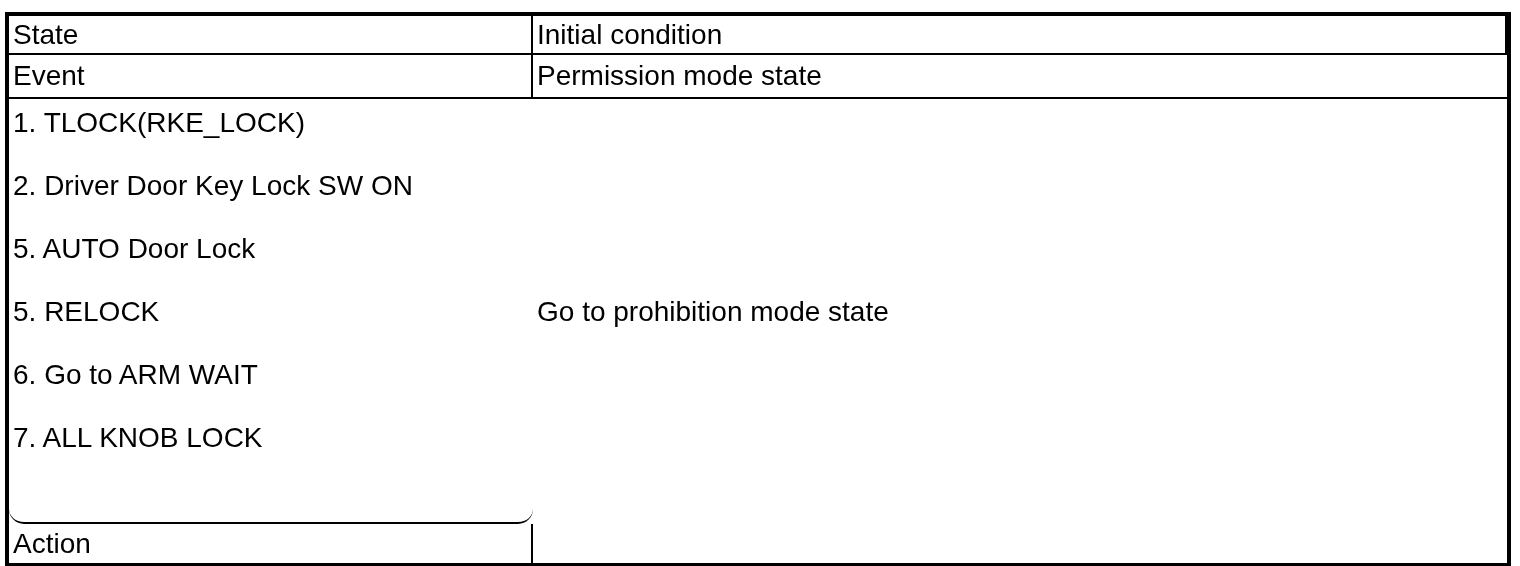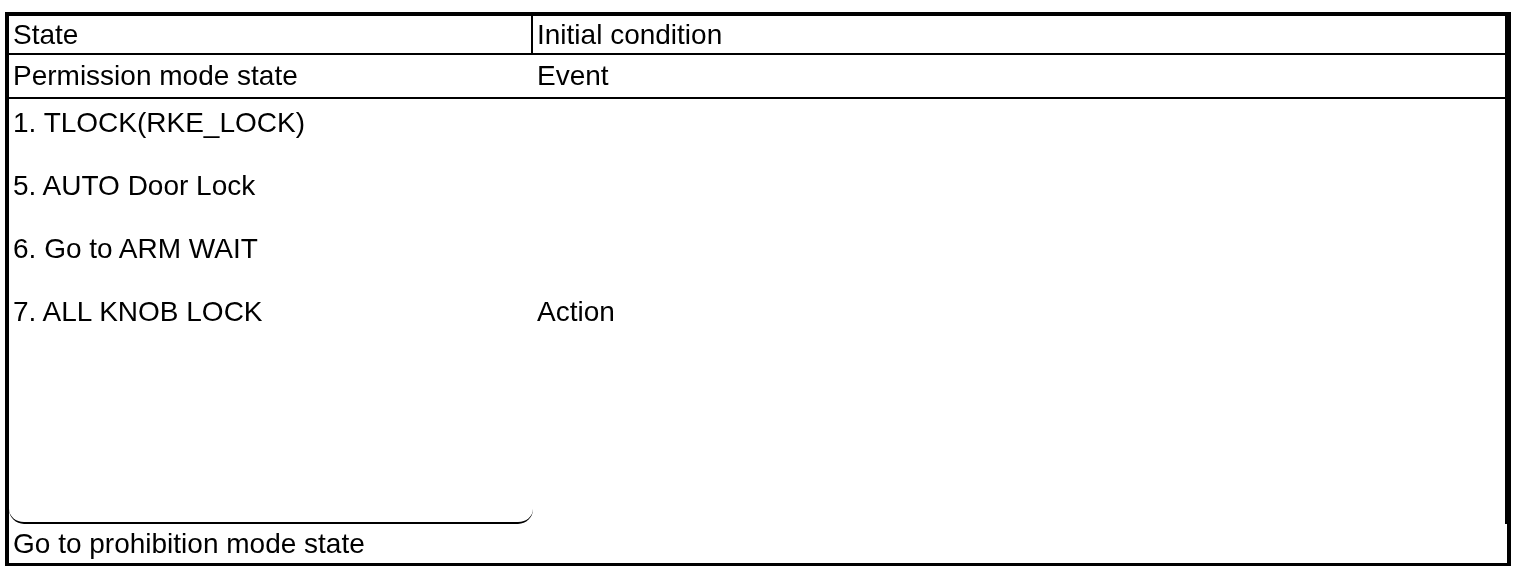--- a/index.html
+++ b/index.html
@@ -60,34 +60,36 @@
 
 <div class="doc-table">
 
   <div class="cell col1">
     <span>State</span>
   </div>
 
   <div class="cell col1">
     <span>Initial condition</span>
   </div>
+  <div class="cell col1">
+    <span>Event</span>
+  </div>
+
   <div class="cell">
     <span>Permission mode state</span>
   </div>
-
-  <div class="cell col1">
-    <span>Event</span>
-  </div>
   <div class="cell event-desc">
     <p class="event-item">1. TLOCK(RKE_LOCK)</p>
+    <p class="event-item">2. Driver Door Key Lock SW ON</p>
     <p class="event-item">5. AUTO Door Lock</p>
+    <p class="event-item">5. RELOCK</p>
     <p class="event-item">6. Go to ARM WAIT</p>
     <p class="event-item">7. ALL KNOB LOCK</p>
   </div>
 
+  <div class="cell last-row">
+    <span>Go to prohibition mode state</span>
+  </div>
   <div class="cell col1 last-row">
     <span>Action</span>
-  </div>
-  <div class="cell last-row">
-    <span>Go to prohibition mode state</span>
   </div>
 
 </div>
 
 </body></html>

